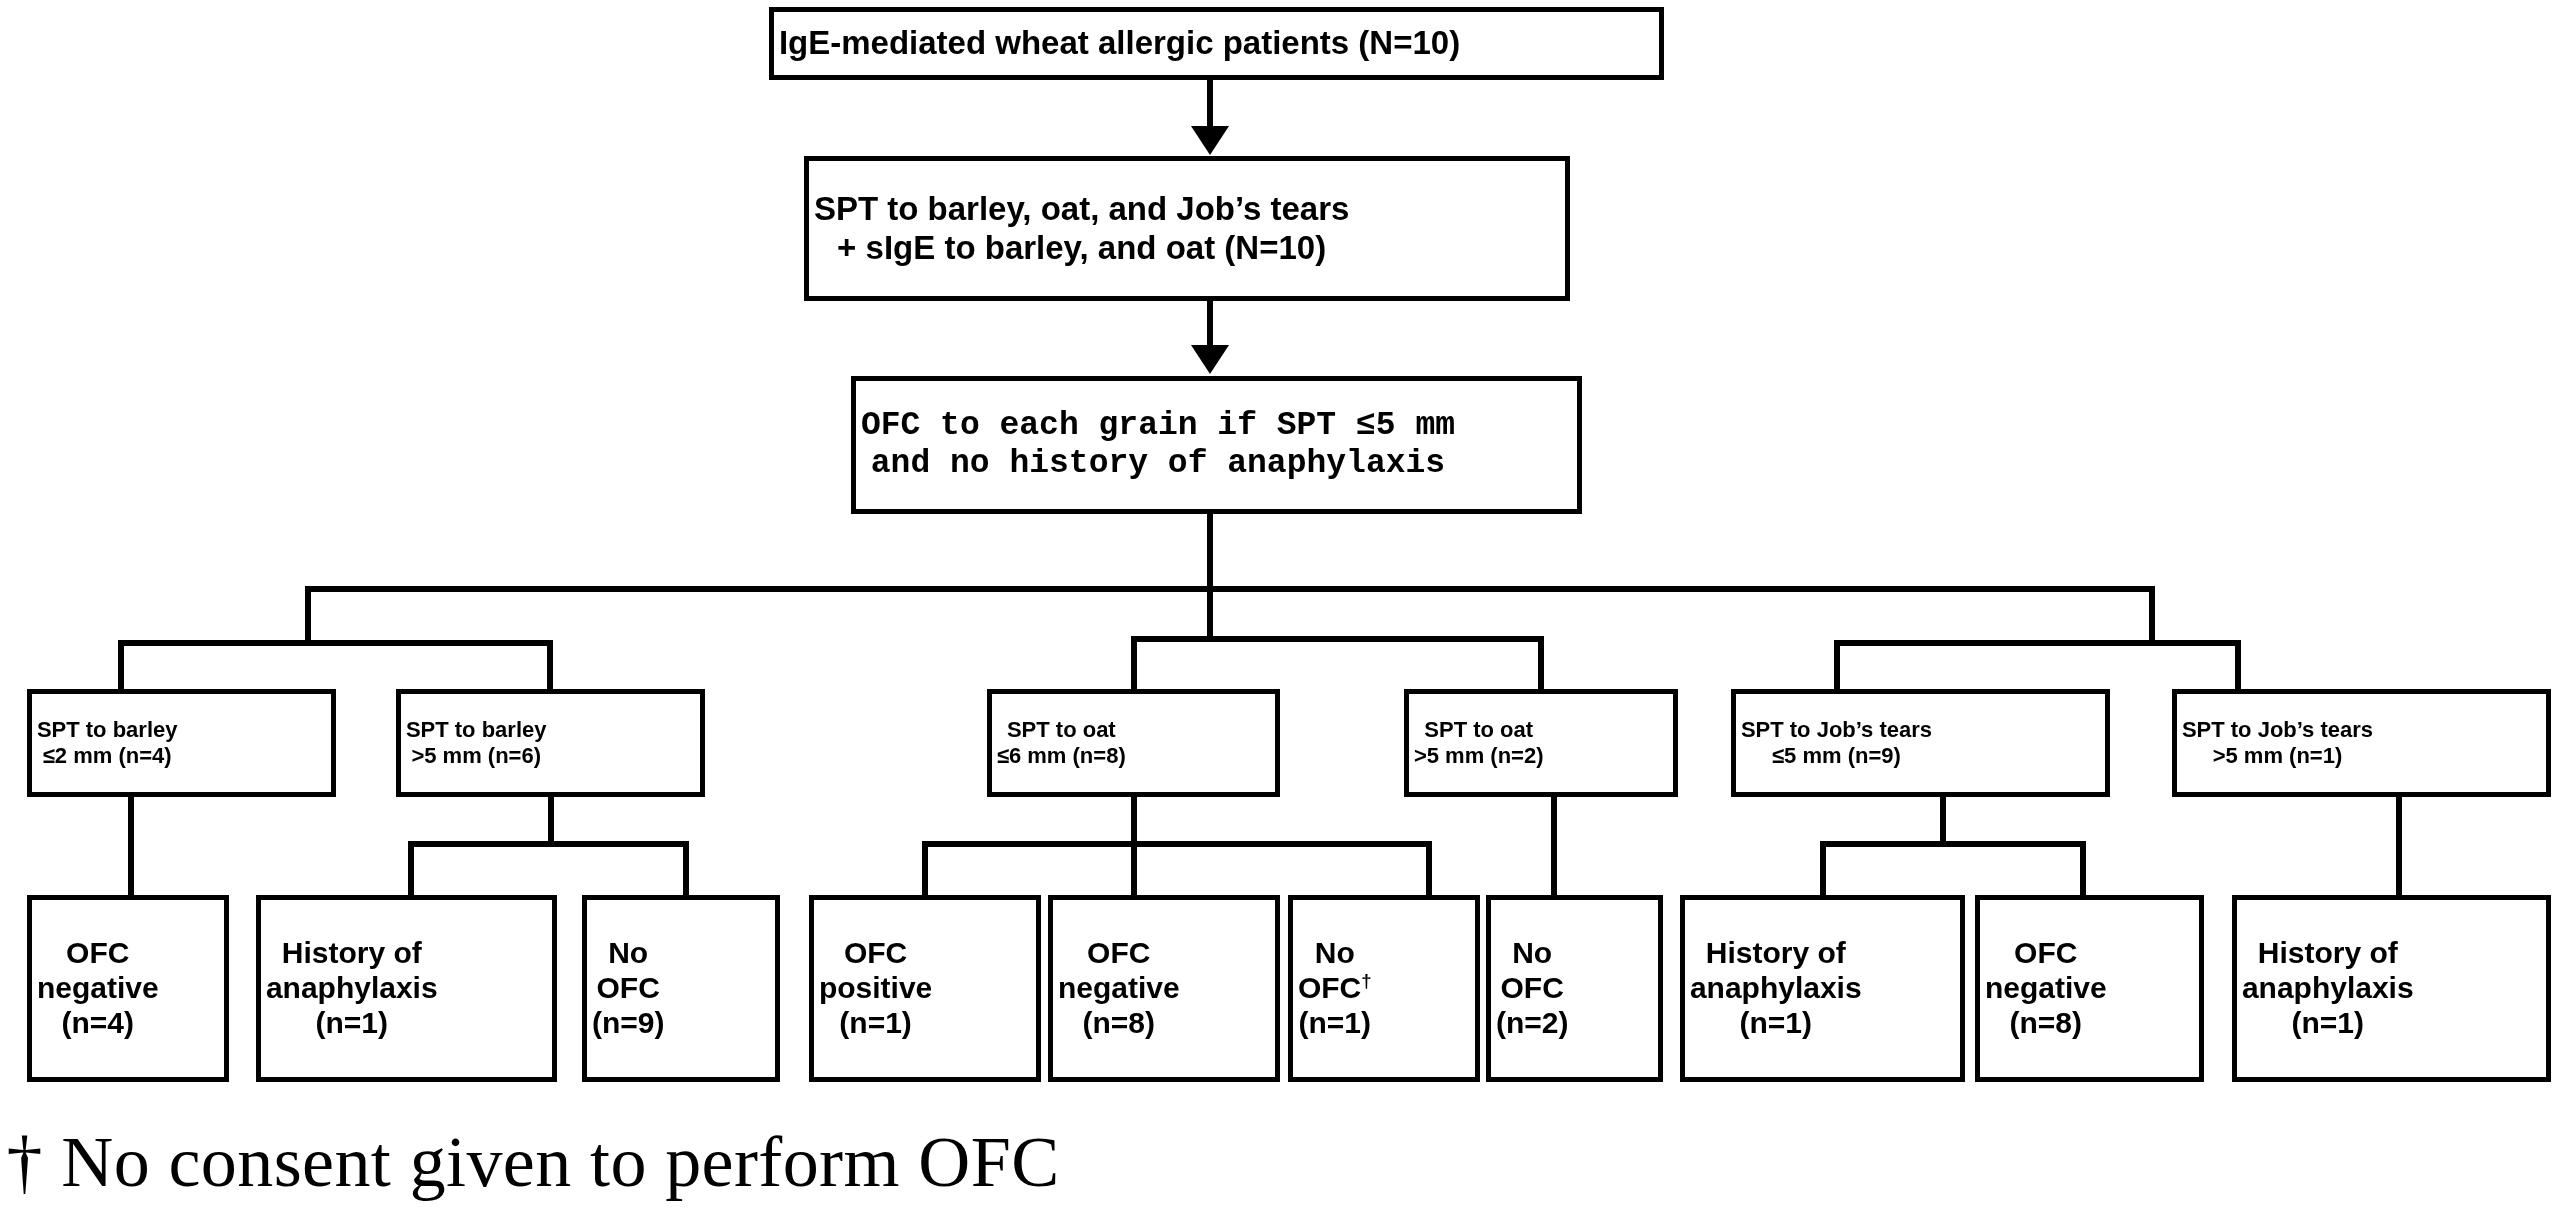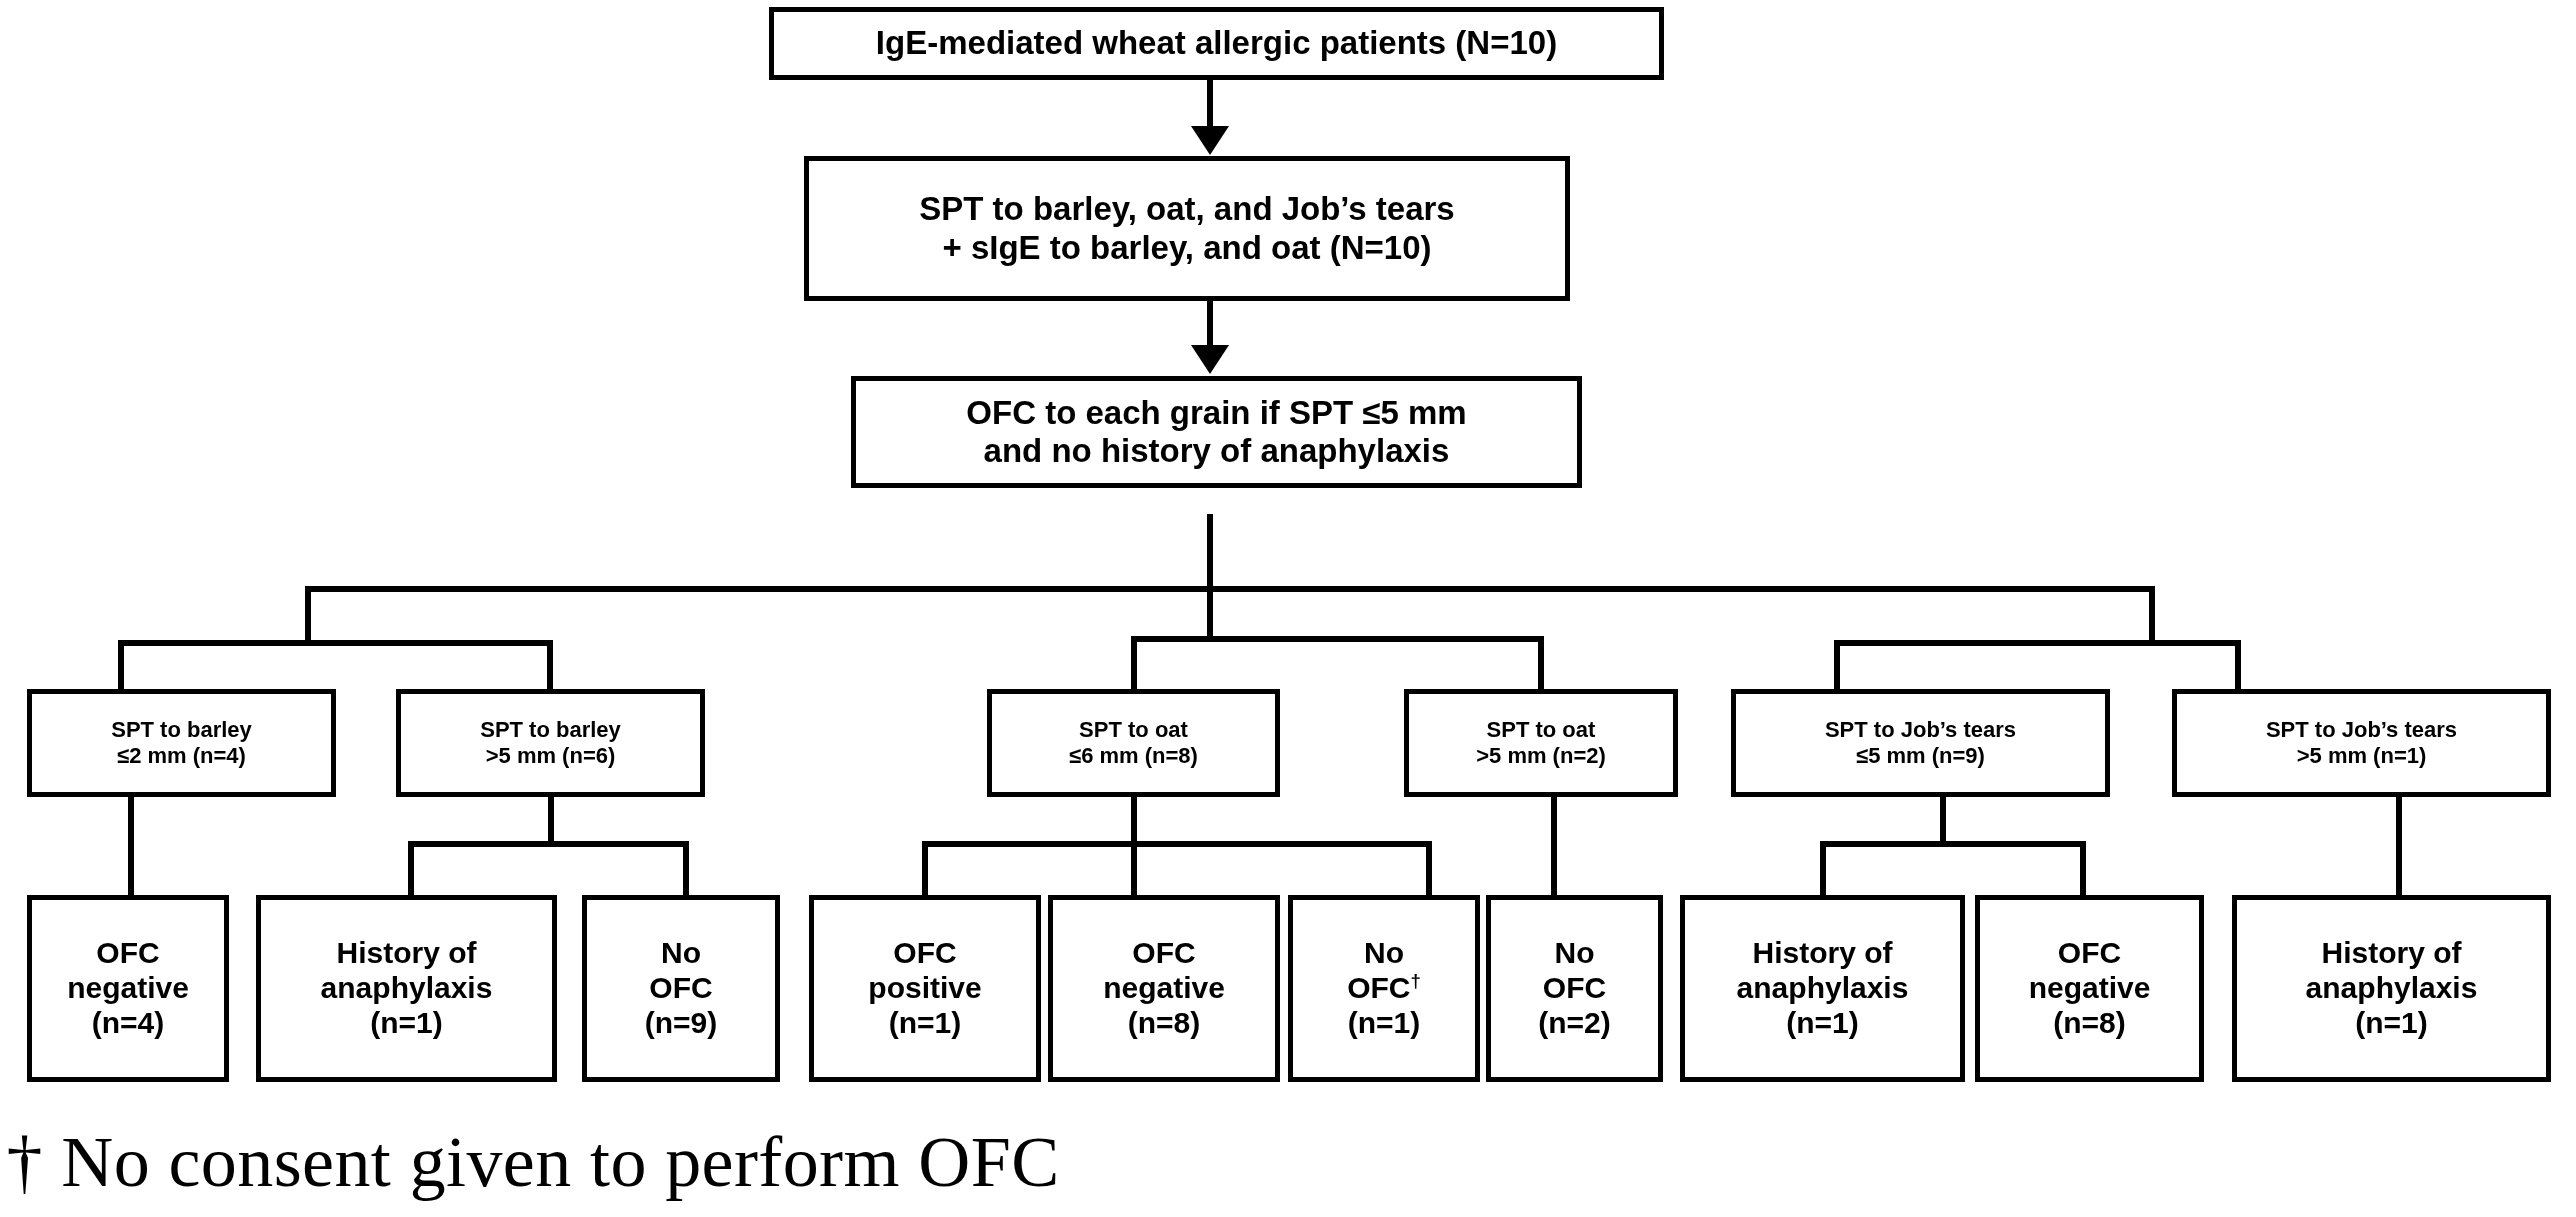--- a/index.html
+++ b/index.html
@@ -1,21 +1,21 @@
 <!DOCTYPE html>
 <html style="font-size:13px"><head>
 <meta charset="utf-8">
 <style>
   html,body{margin:0;padding:0;background:#fff;}
   body{width:2576px;height:1218px;position:relative;overflow:hidden;
        font-family:"Liberation Sans",sans-serif;}
   #stage{position:absolute;left:0;top:0;width:2576px;height:1218px;}
 
   .box{position:absolute;box-sizing:border-box;border:5.7px solid #000;
-       background:#fff;display:flex;align-items:center;justify-content:center;
+       background:#fff;display:flex;align-items:center;justify-content:flex-start;
        text-align:center;font-weight:bold;color:#000;line-height:1.16;}
   .box .txt{display:block;padding:0 4.9px;}
   .l1{font-size:33px;}
   .l2{font-size:33px;}
   .l3{font-size:33px;}
   .mid{font-size:22px;}
   .leaf{font-size:30px;}
 
   
   .vline{position:absolute;background:#000;width:5.7px;}
@@ -43,21 +43,21 @@
   <div class="box l2" style="left:804px;top:156px;width:766px;height:145px;">
     <div class="txt">
       <span>SPT to barley, oat, and Job’s tears</span><br>
       <span>+ sIgE to barley, and oat (N=10)</span>
     </div>
   </div>
 
   <div class="vline" style="left:1207px;top:301px;height:47px;"></div>
   <div class="arrow" style="left:1191px;top:345px;"></div>
 
-  <div class="box l3" style="left:851px;top:376px;width:731px;height:112px;">
+  <div class="box l3" style="left:851px;top:376px;width:731px;height:138px;font-family:Liberation Mono, monospace;">
     <div class="txt">
       <span>OFC to each grain if SPT ≤5 mm</span><br>
       <span>and no history of anaphylaxis</span>
     </div>
   </div>
 
   <div class="vline" style="left:1207px;top:514px;height:78px;"></div>
 
   <div class="hline" style="left:305px;top:586px;width:1850px;"></div>
 

